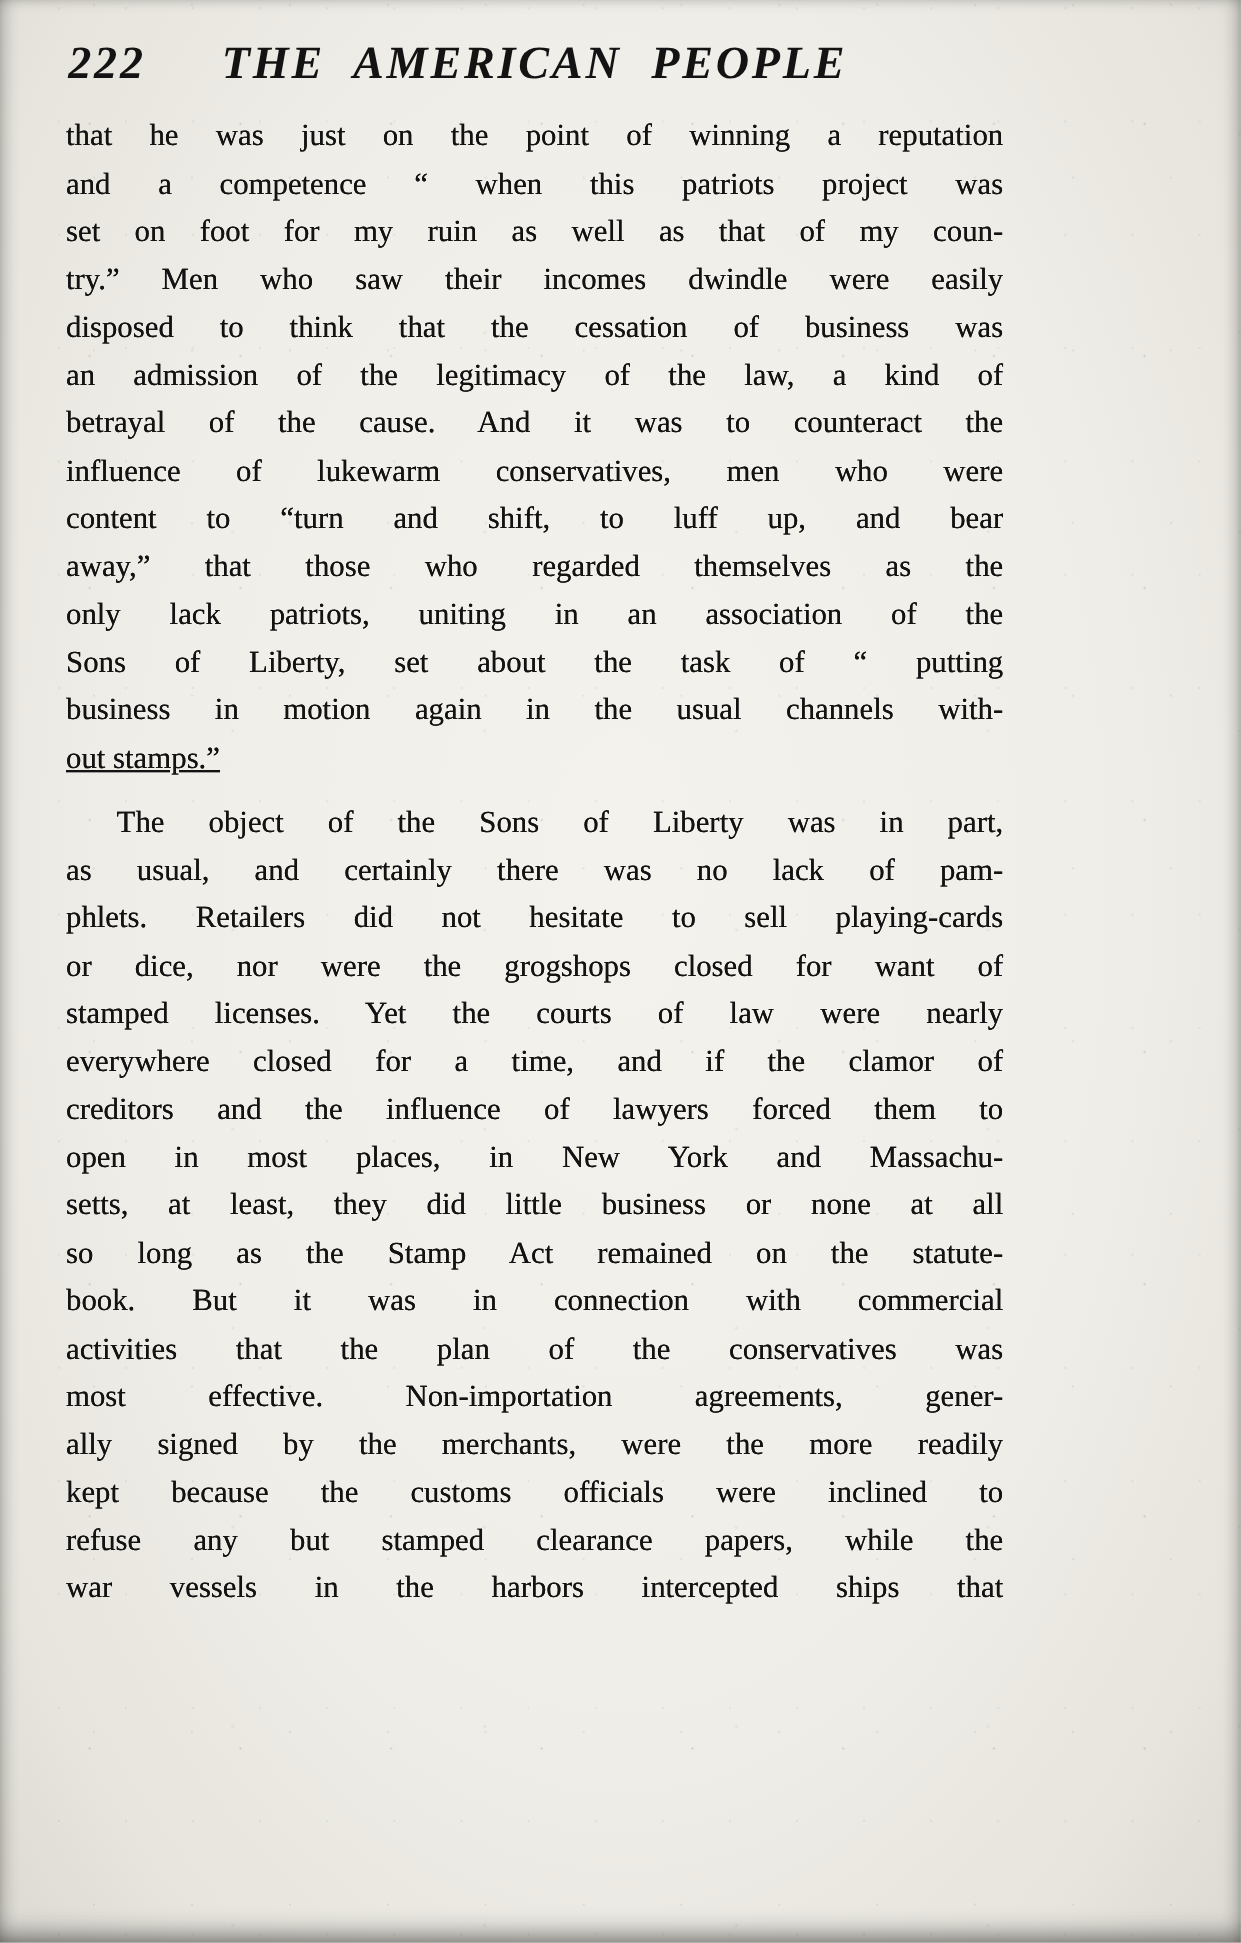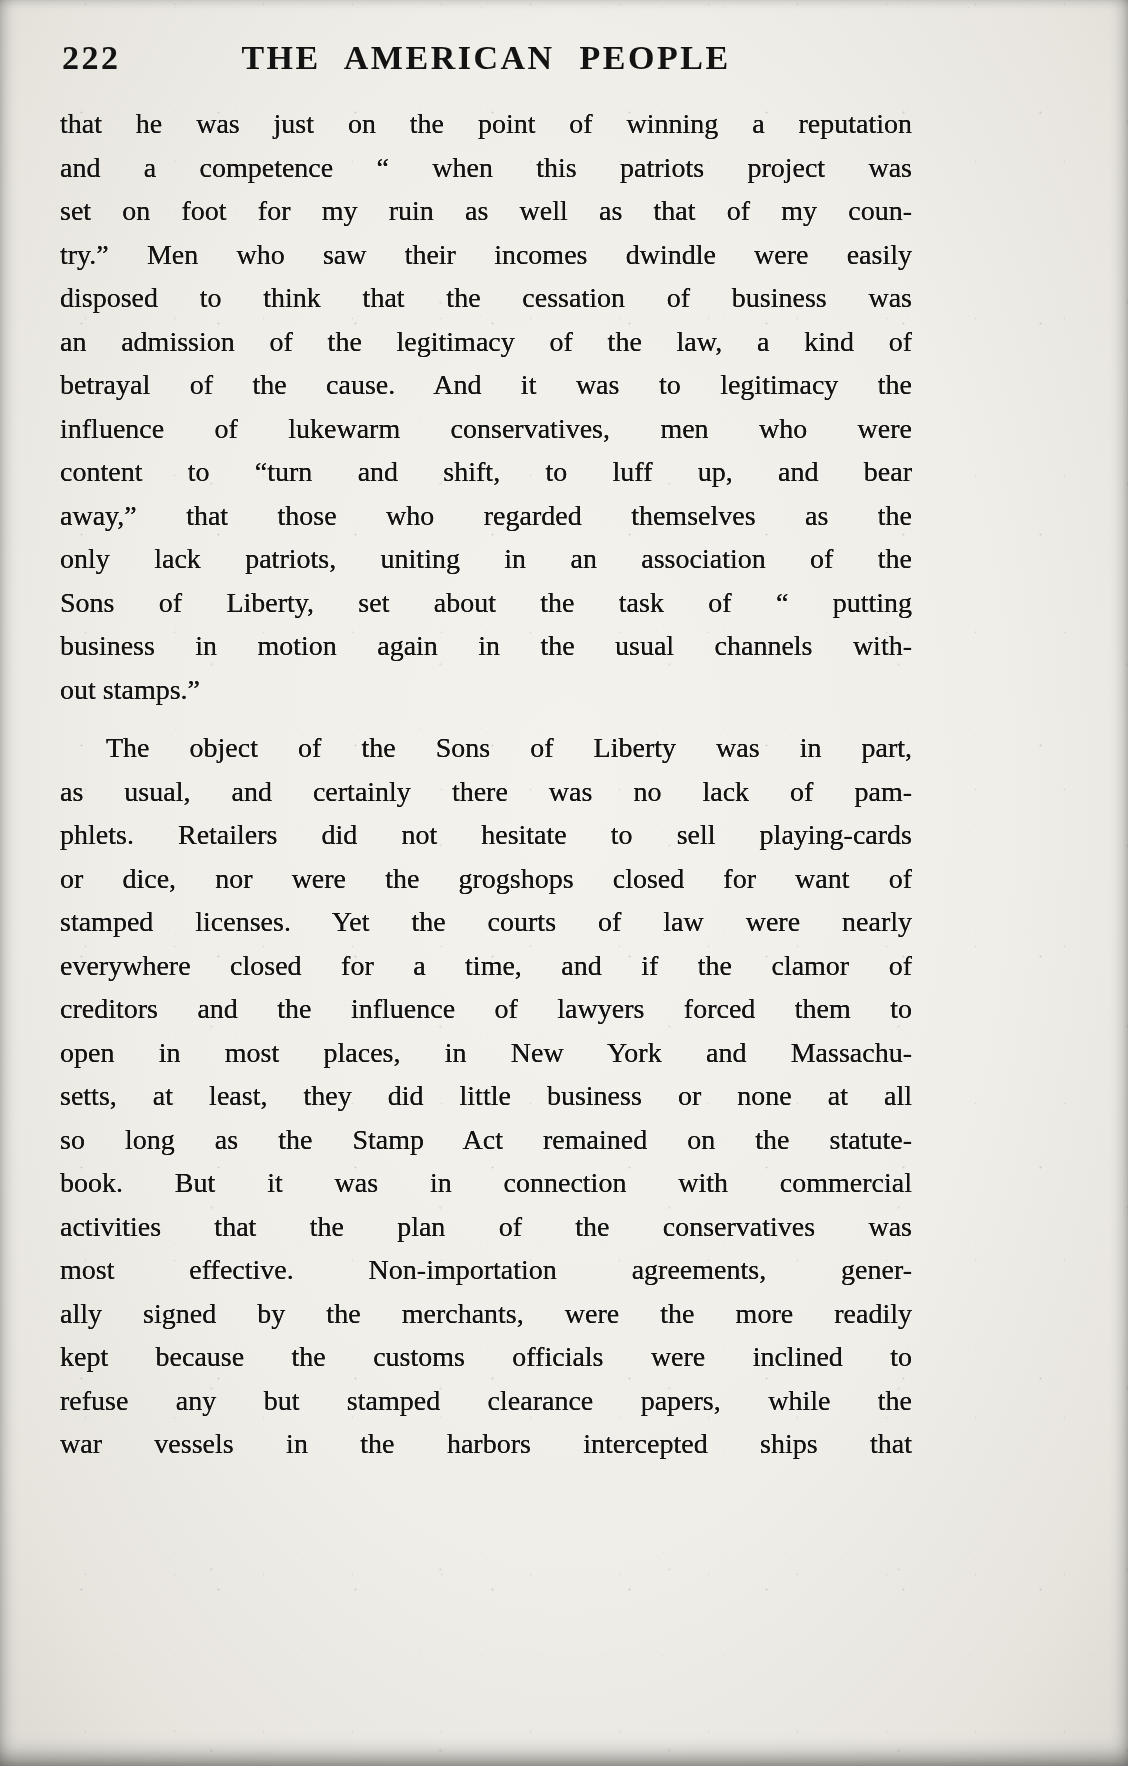--- a/index.html
+++ b/index.html
@@ -40,23 +40,24 @@
       radial-gradient(circle, rgba(30,30,30,0.12) 0.6px, transparent 1.0px);
     background-size: 137px 211px, 89px 157px, 229px 181px, 61px 103px;
     background-position: 13px 7px, 41px 83px, 97px 31px, 23px 59px;
     opacity: 0.6;
   }
   .running-head {
     position: relative;
     height: 56px;
     margin-bottom: 16px;
     font-weight: bold;
-    font-size: 34px;
+    font-size: 42px;
     line-height: 56px;
     letter-spacing: 2.5px;
+    font-style: italic;
   }
   .pagenum {
     position: absolute;
     left: 2px;
     top: 0;
   }
   .title {
     display: block;
     text-align: center;
     word-spacing: 14px;
@@ -68,20 +69,21 @@
   .line {
     height: 43.5px;
     line-height: 43.5px;
     text-align: justify;
     text-align-last: justify;
     white-space: normal;
     overflow: hidden;
   }
   .line.flush {
     text-align-last: left;
+    text-decoration: underline;
   }
   .line.indent {
     padding-left: 46px;
     margin-top: 15px;
   }
 </style>
 </head>
 <body>
 
 <div class="page">
@@ -93,21 +95,21 @@
   </header>
 
   <main class="body-text">
     <div class="paragraph">
       <div class="line">that he was just on the point of winning a reputation</div>
       <div class="line">and a competence “ when this patriots project was</div>
       <div class="line">set on foot for my ruin as well as that of my coun-</div>
       <div class="line">try.” Men who saw their incomes dwindle were easily</div>
       <div class="line">disposed to think that the cessation of business was</div>
       <div class="line">an admission of the legitimacy of the law, a kind of</div>
-      <div class="line">betrayal of the cause. And it was to legitimacy the</div>
+      <div class="line">betrayal of the cause. And it was to counteract the</div>
       <div class="line">influence of lukewarm conservatives, men who were</div>
       <div class="line">content to “turn and shift, to luff up, and bear</div>
       <div class="line">away,” that those who regarded themselves as the</div>
       <div class="line">only lack patriots, uniting in an association of the</div>
       <div class="line">Sons of Liberty, set about the task of “ putting</div>
       <div class="line">business in motion again in the usual channels with-</div>
       <div class="line flush">out stamps.”</div>
     </div>
 
     <div class="paragraph">

